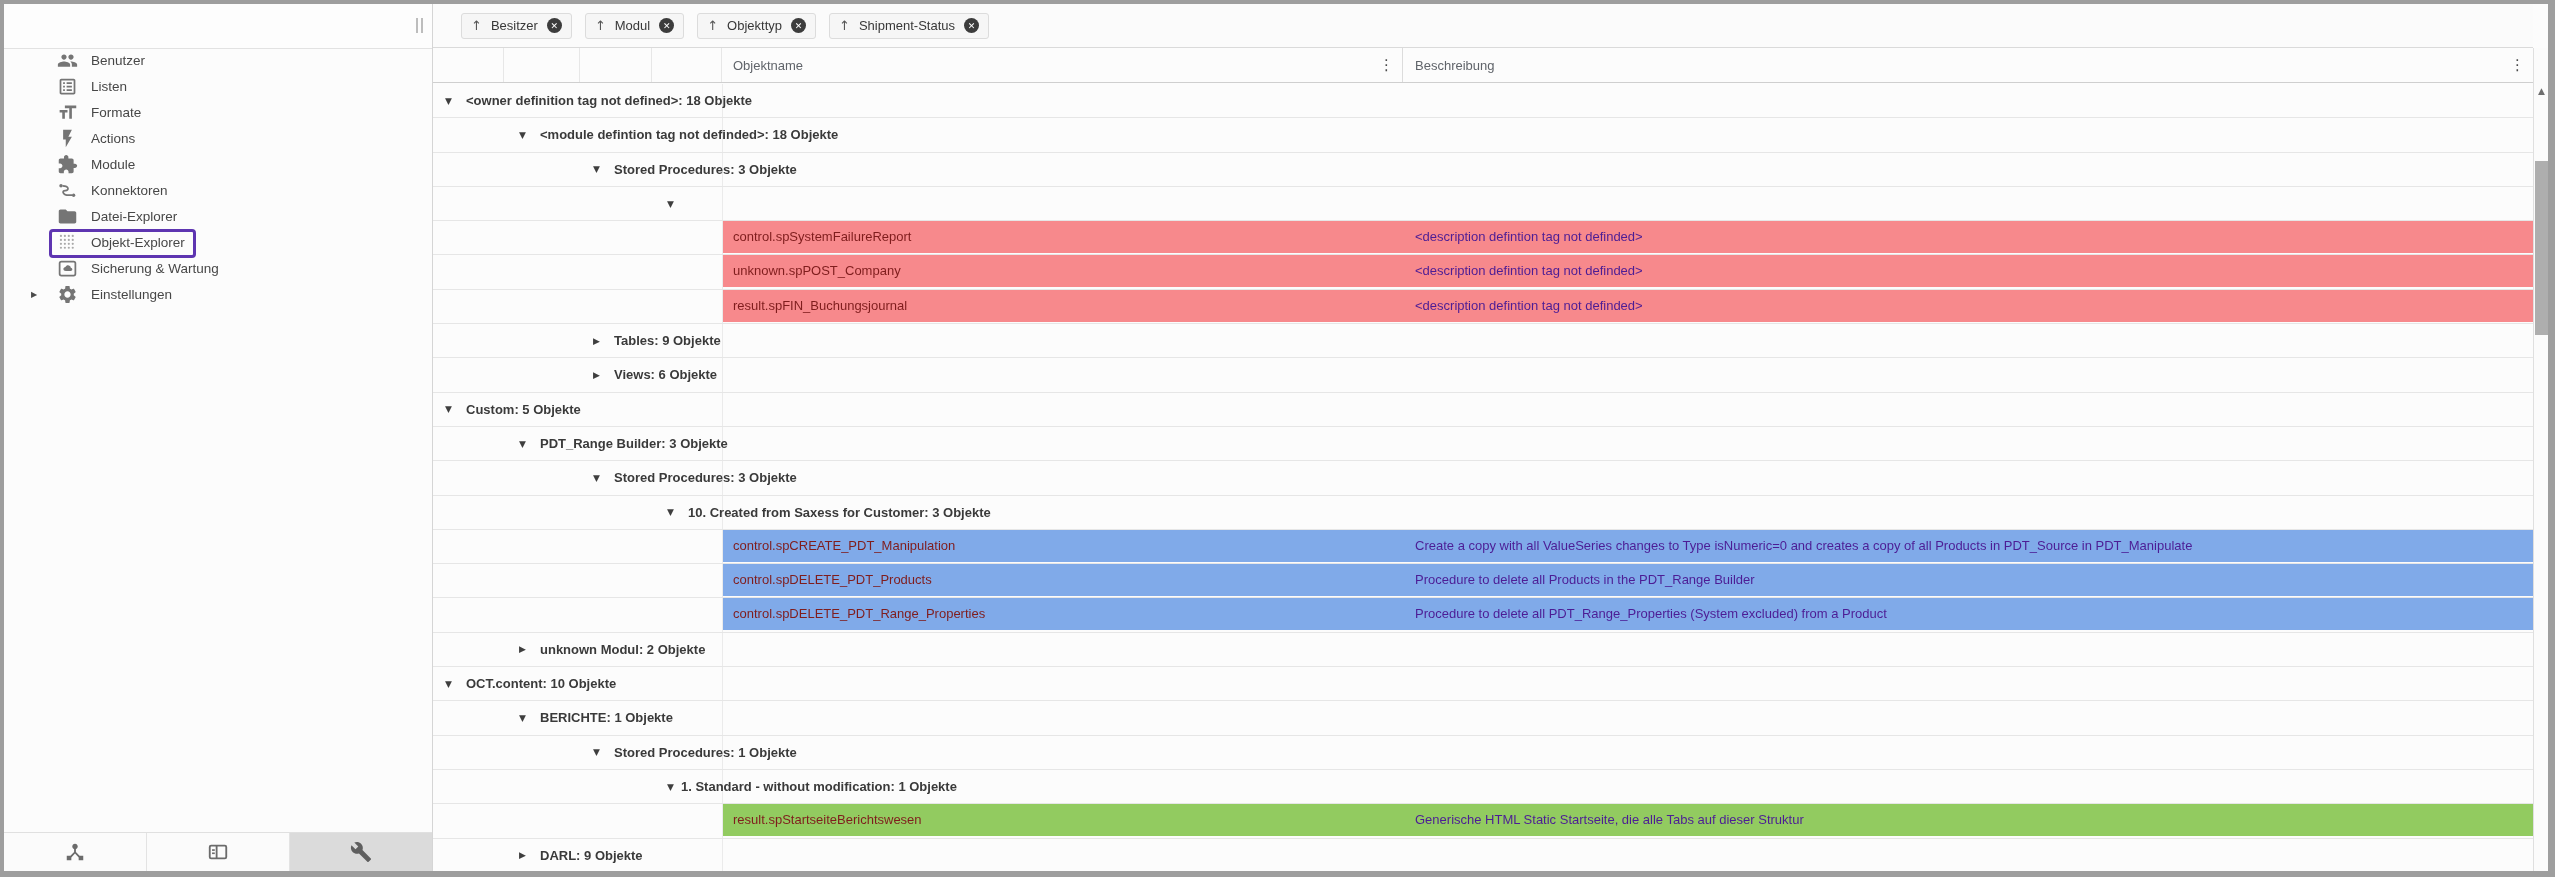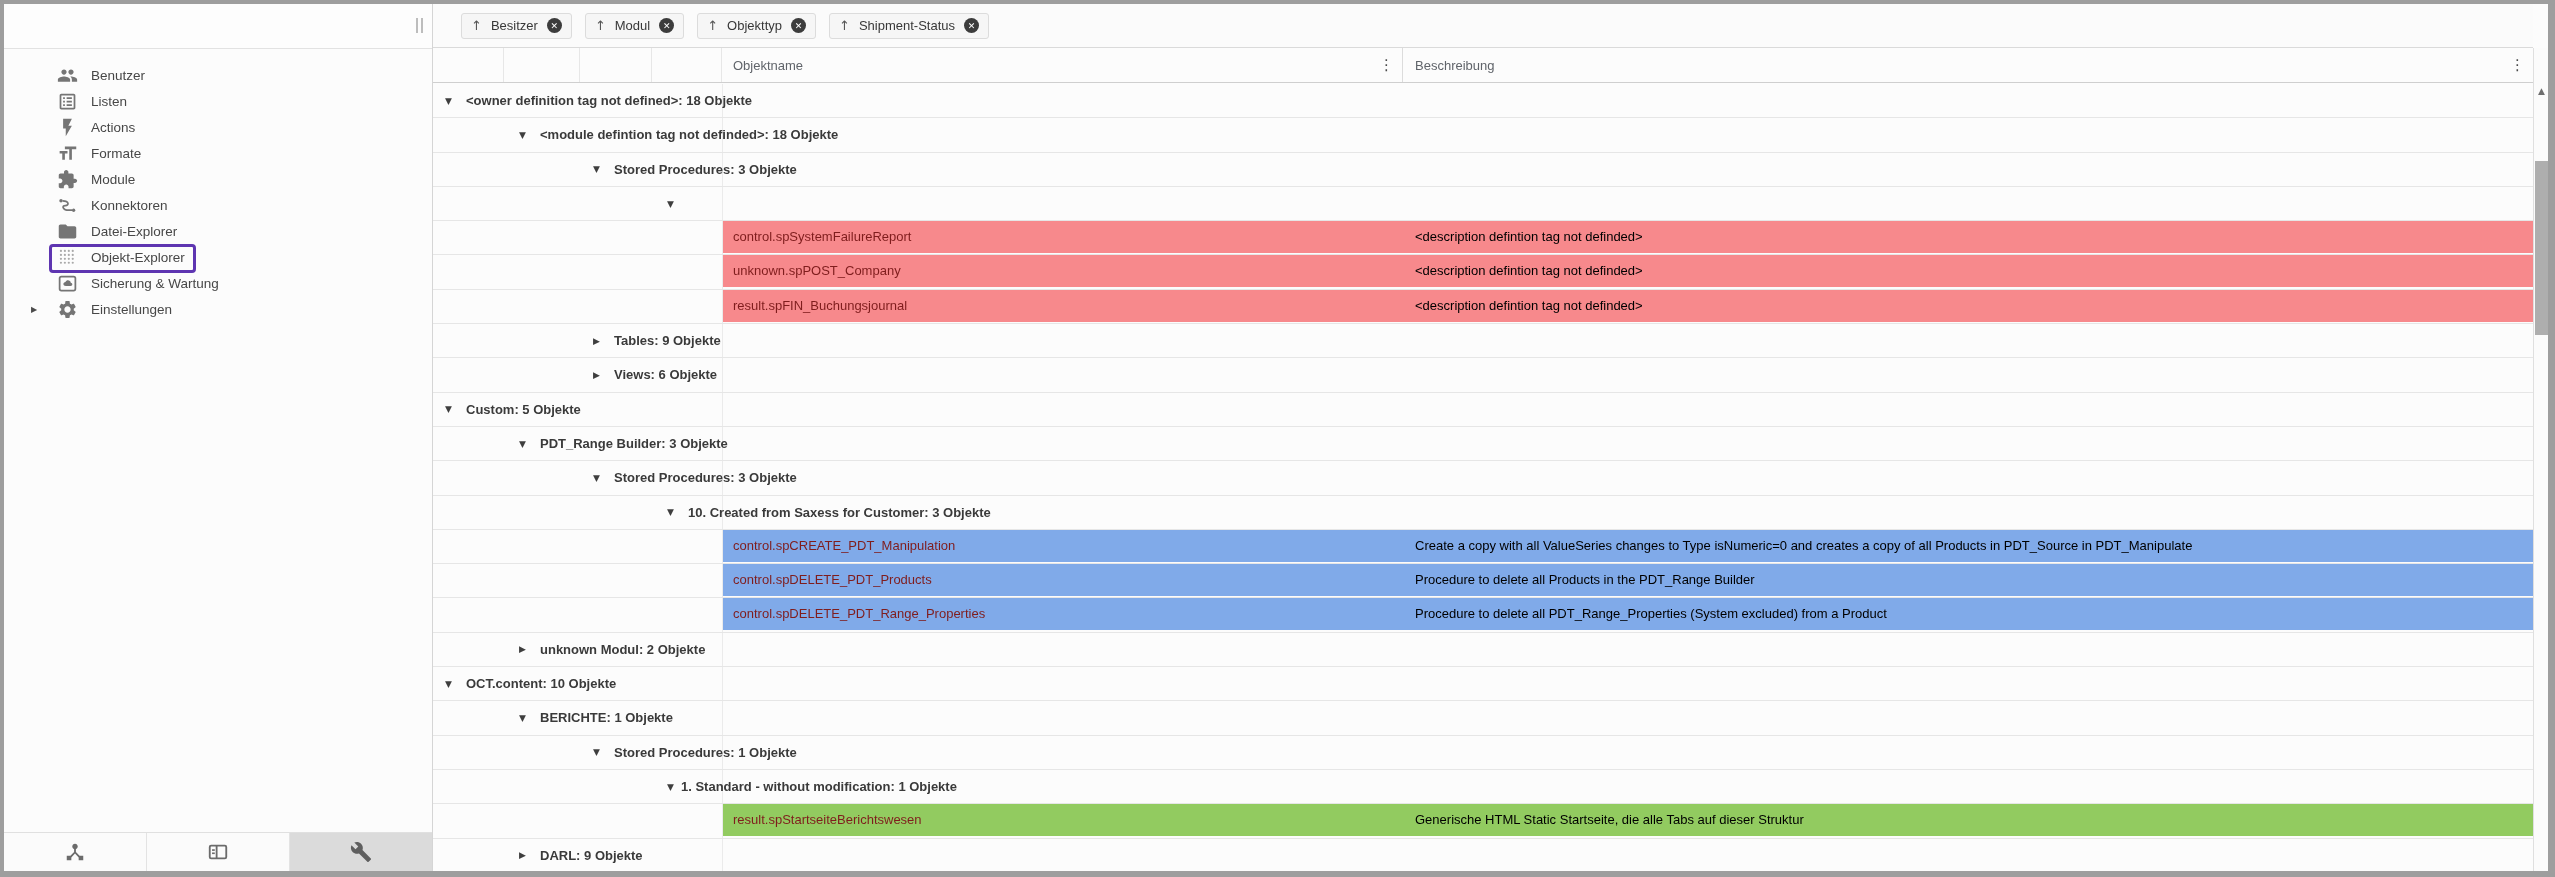--- a/index.html
+++ b/index.html
@@ -4,21 +4,21 @@
 <style>
   html,body{margin:0;padding:0}
   body{width:2555px;height:877px;background:#9E9E9E;font-family:"Liberation Sans",sans-serif;position:relative;overflow:hidden;-webkit-font-smoothing:antialiased}
   #window{position:absolute;left:4px;top:4px;width:2544px;height:867px;background:#FCFCFC;overflow:hidden}
 
   
   #sidebar{position:absolute;left:0;top:0;width:428px;height:100%;background:#FCFCFC;border-right:1px solid #D5D5D5}
   #sidebar-top{height:44px;border-bottom:1px solid #E2E2E2;position:relative;background:#FDFDFD}
   .drag-handle{position:absolute;right:9px;top:14px;display:flex;gap:3px;cursor:col-resize}
   .drag-handle span{display:block;width:2px;height:15px;background:#BDBDBD}
-  #nav{position:absolute;top:58px;left:0;right:0}
+  #nav{position:absolute;top:43px;left:0;right:0}
   .nav-item{position:relative;height:26px;display:flex;align-items:center;padding-left:53px;cursor:pointer}
   .nav-item svg{width:21px;height:21px;flex:none}
   .nav-label{margin-left:13px;font-size:13.5px;color:#474747;white-space:nowrap}
   .nav-caret{position:absolute;left:27px;top:50%;transform:translateY(-50%);font-size:8px;color:#4A4A4A;font-family:"DejaVu Sans",sans-serif}
   .nav-sel{position:absolute;left:45px;top:0;width:141px;height:23px;border-width:3px;border-style:solid;border-radius:4px;pointer-events:none}
   #bottom-tabs{position:absolute;bottom:0;left:0;width:428px;height:38px;border-top:1px solid #E0E0E0;display:flex;background:#FBFBFB}
   .btab{flex:1;display:flex;align-items:center;justify-content:center;border-right:1px solid #E3E3E3;cursor:pointer}
   .btab:last-child{border-right:none}
   .btab.active{background:#DBDBDB}
   .btab svg{width:22px;height:22px}
@@ -38,21 +38,21 @@
   .th-desc{flex:1;padding-left:12px}
   .kebab{position:absolute;right:8px;top:50%;transform:translateY(-50%);font-size:15px;color:#4A4A4A;cursor:pointer;font-family:"DejaVu Sans",sans-serif;line-height:1}
 
   #rows{position:absolute;top:80px;left:0;width:2100px;bottom:0;overflow:hidden;background:#FCFCFC}
   .trow{height:34.3px;position:relative;border-bottom:1px solid #E6E6E6;box-sizing:border-box;cursor:pointer}
   .trow::before{content:"";position:absolute;left:289px;top:0;bottom:0;width:1px;background:#EBEBEB}
   .tree-caret{position:absolute;top:50%;transform:translateY(-50%);font-size:9px;color:#3E3E3E;font-family:"DejaVu Sans",sans-serif}
   .group-label{position:absolute;top:0;line-height:33px;font-size:13px;font-weight:bold;color:#3A3A3A;white-space:nowrap}
   .leaf-band{position:absolute;left:290px;right:0;top:0;bottom:1.5px}
   .leaf-name{position:absolute;left:10px;top:0;line-height:32px;font-size:13px;color:#7f1d1d;white-space:nowrap}
-  .leaf-desc{position:absolute;left:692px;top:0;line-height:32px;font-size:13px;color:#000000;white-space:nowrap}
+  .leaf-desc{position:absolute;left:692px;top:0;line-height:32px;font-size:13px;color:#4c1d95;white-space:nowrap}
 
   #vscroll{position:absolute;left:2100px;top:44px;bottom:0;width:15px;border-left:1px solid #DFDFDF;background:#FBFBFB}
   .vs-up{position:absolute;top:38px;left:0;right:0;text-align:center;font-size:9px;color:#6E6E6E;font-family:"DejaVu Sans",sans-serif;cursor:pointer}
   .vs-thumb{position:absolute;top:113px;left:1px;right:1px;height:174px;background:#AEAEAE;cursor:grab}
 </style>
 </head>
 <body>
 
 <div id="window">
 
@@ -76,32 +76,32 @@
           <span style="width: 21px; height: 21px; display: inline-flex; flex: 0 0 auto;">
             <svg viewBox="0 0 24 24" fill="#757575">
               <path d="M19 5v14H5V5h14m0-2H5c-1.1 0-2 .9-2 2v14c0 1.1.9 2 2 2h14c1.1 0 2-.9 2-2V5c0-1.1-.9-2-2-2zM11 7h6v2h-6zm0 4h6v2h-6zm0 4h6v2h-6zM7 7h2v2H7zm0 4h2v2H7zm0 4h2v2H7z"></path>
             </svg>
           </span>
           <span class="nav-label">Listen</span>
         </div>
         <div class="nav-item">
           <span style="width: 21px; height: 21px; display: inline-flex; flex: 0 0 auto;">
             <svg viewBox="0 0 24 24" fill="#757575">
+              <path d="M9 4v3h5v12h3V7h5V4H9zM3 12h3v7h3v-7h3V9H3v3z"></path>
+            </svg>
+          </span>
+          <span class="nav-label">Formate</span>
+        </div>
+        <div class="nav-item">
+          <span style="width: 21px; height: 21px; display: inline-flex; flex: 0 0 auto;">
+            <svg viewBox="0 0 24 24" fill="#757575">
               <path d="M7 2v11h3v9l7-12h-4l4-8z"></path>
             </svg>
           </span>
           <span class="nav-label">Actions</span>
-        </div>
-        <div class="nav-item">
-          <span style="width: 21px; height: 21px; display: inline-flex; flex: 0 0 auto;">
-            <svg viewBox="0 0 24 24" fill="#757575">
-              <path d="M9 4v3h5v12h3V7h5V4H9zM3 12h3v7h3v-7h3V9H3v3z"></path>
-            </svg>
-          </span>
-          <span class="nav-label">Formate</span>
         </div>
         <div class="nav-item">
           <span style="width: 21px; height: 21px; display: inline-flex; flex: 0 0 auto;">
             <svg viewBox="0 0 24 24" fill="#757575">
               <path d="M20.5 11H19V7c0-1.1-.9-2-2-2h-4V3.5C13 2.12 11.88 1 10.5 1S8 2.12 8 3.5V5H4c-1.1 0-1.99.9-1.99 2v3.8H3.5c1.49 0 2.7 1.21 2.7 2.7s-1.21 2.7-2.7 2.7H2V20c0 1.1.9 2 2 2h3.8v-1.5c0-1.49 1.21-2.7 2.7-2.7 1.49 0 2.7 1.21 2.7 2.7V22H17c1.1 0 2-.9 2-2v-4h1.5c1.38 0 2.5-1.12 2.5-2.5S21.88 11 20.5 11z"></path>
             </svg>
           </span>
           <span class="nav-label">Module</span>
         </div>
         <div class="nav-item">

